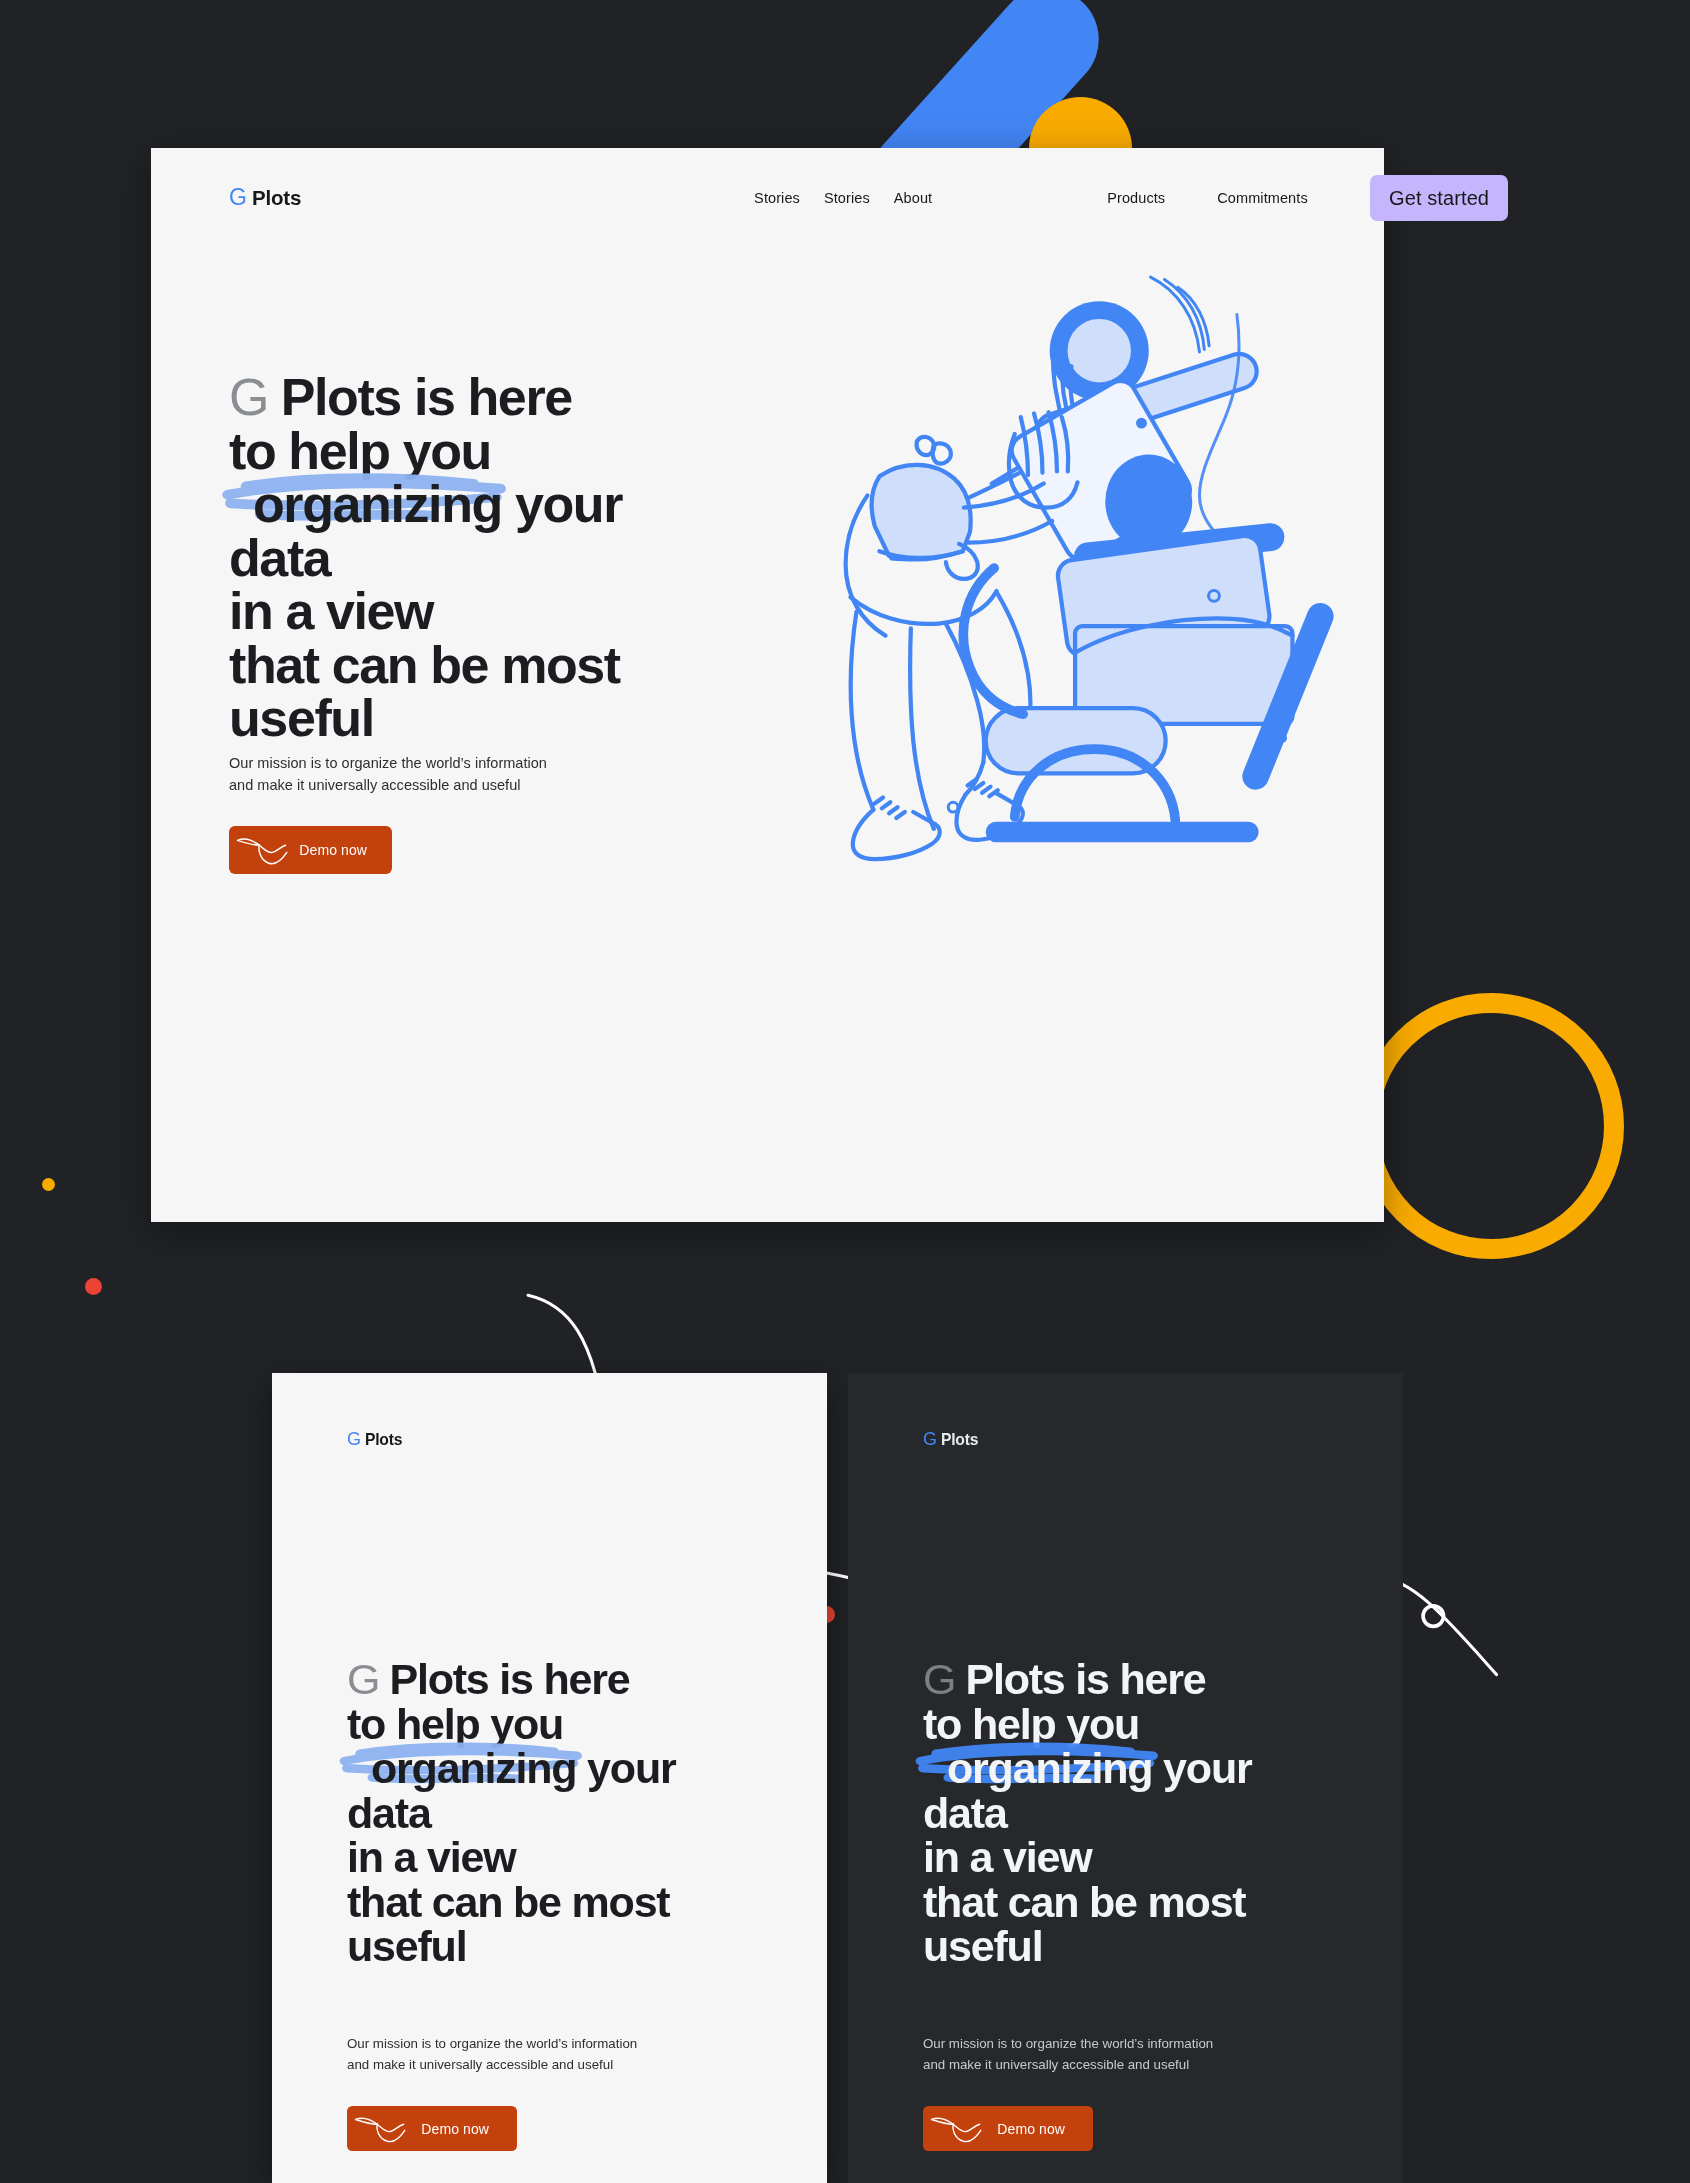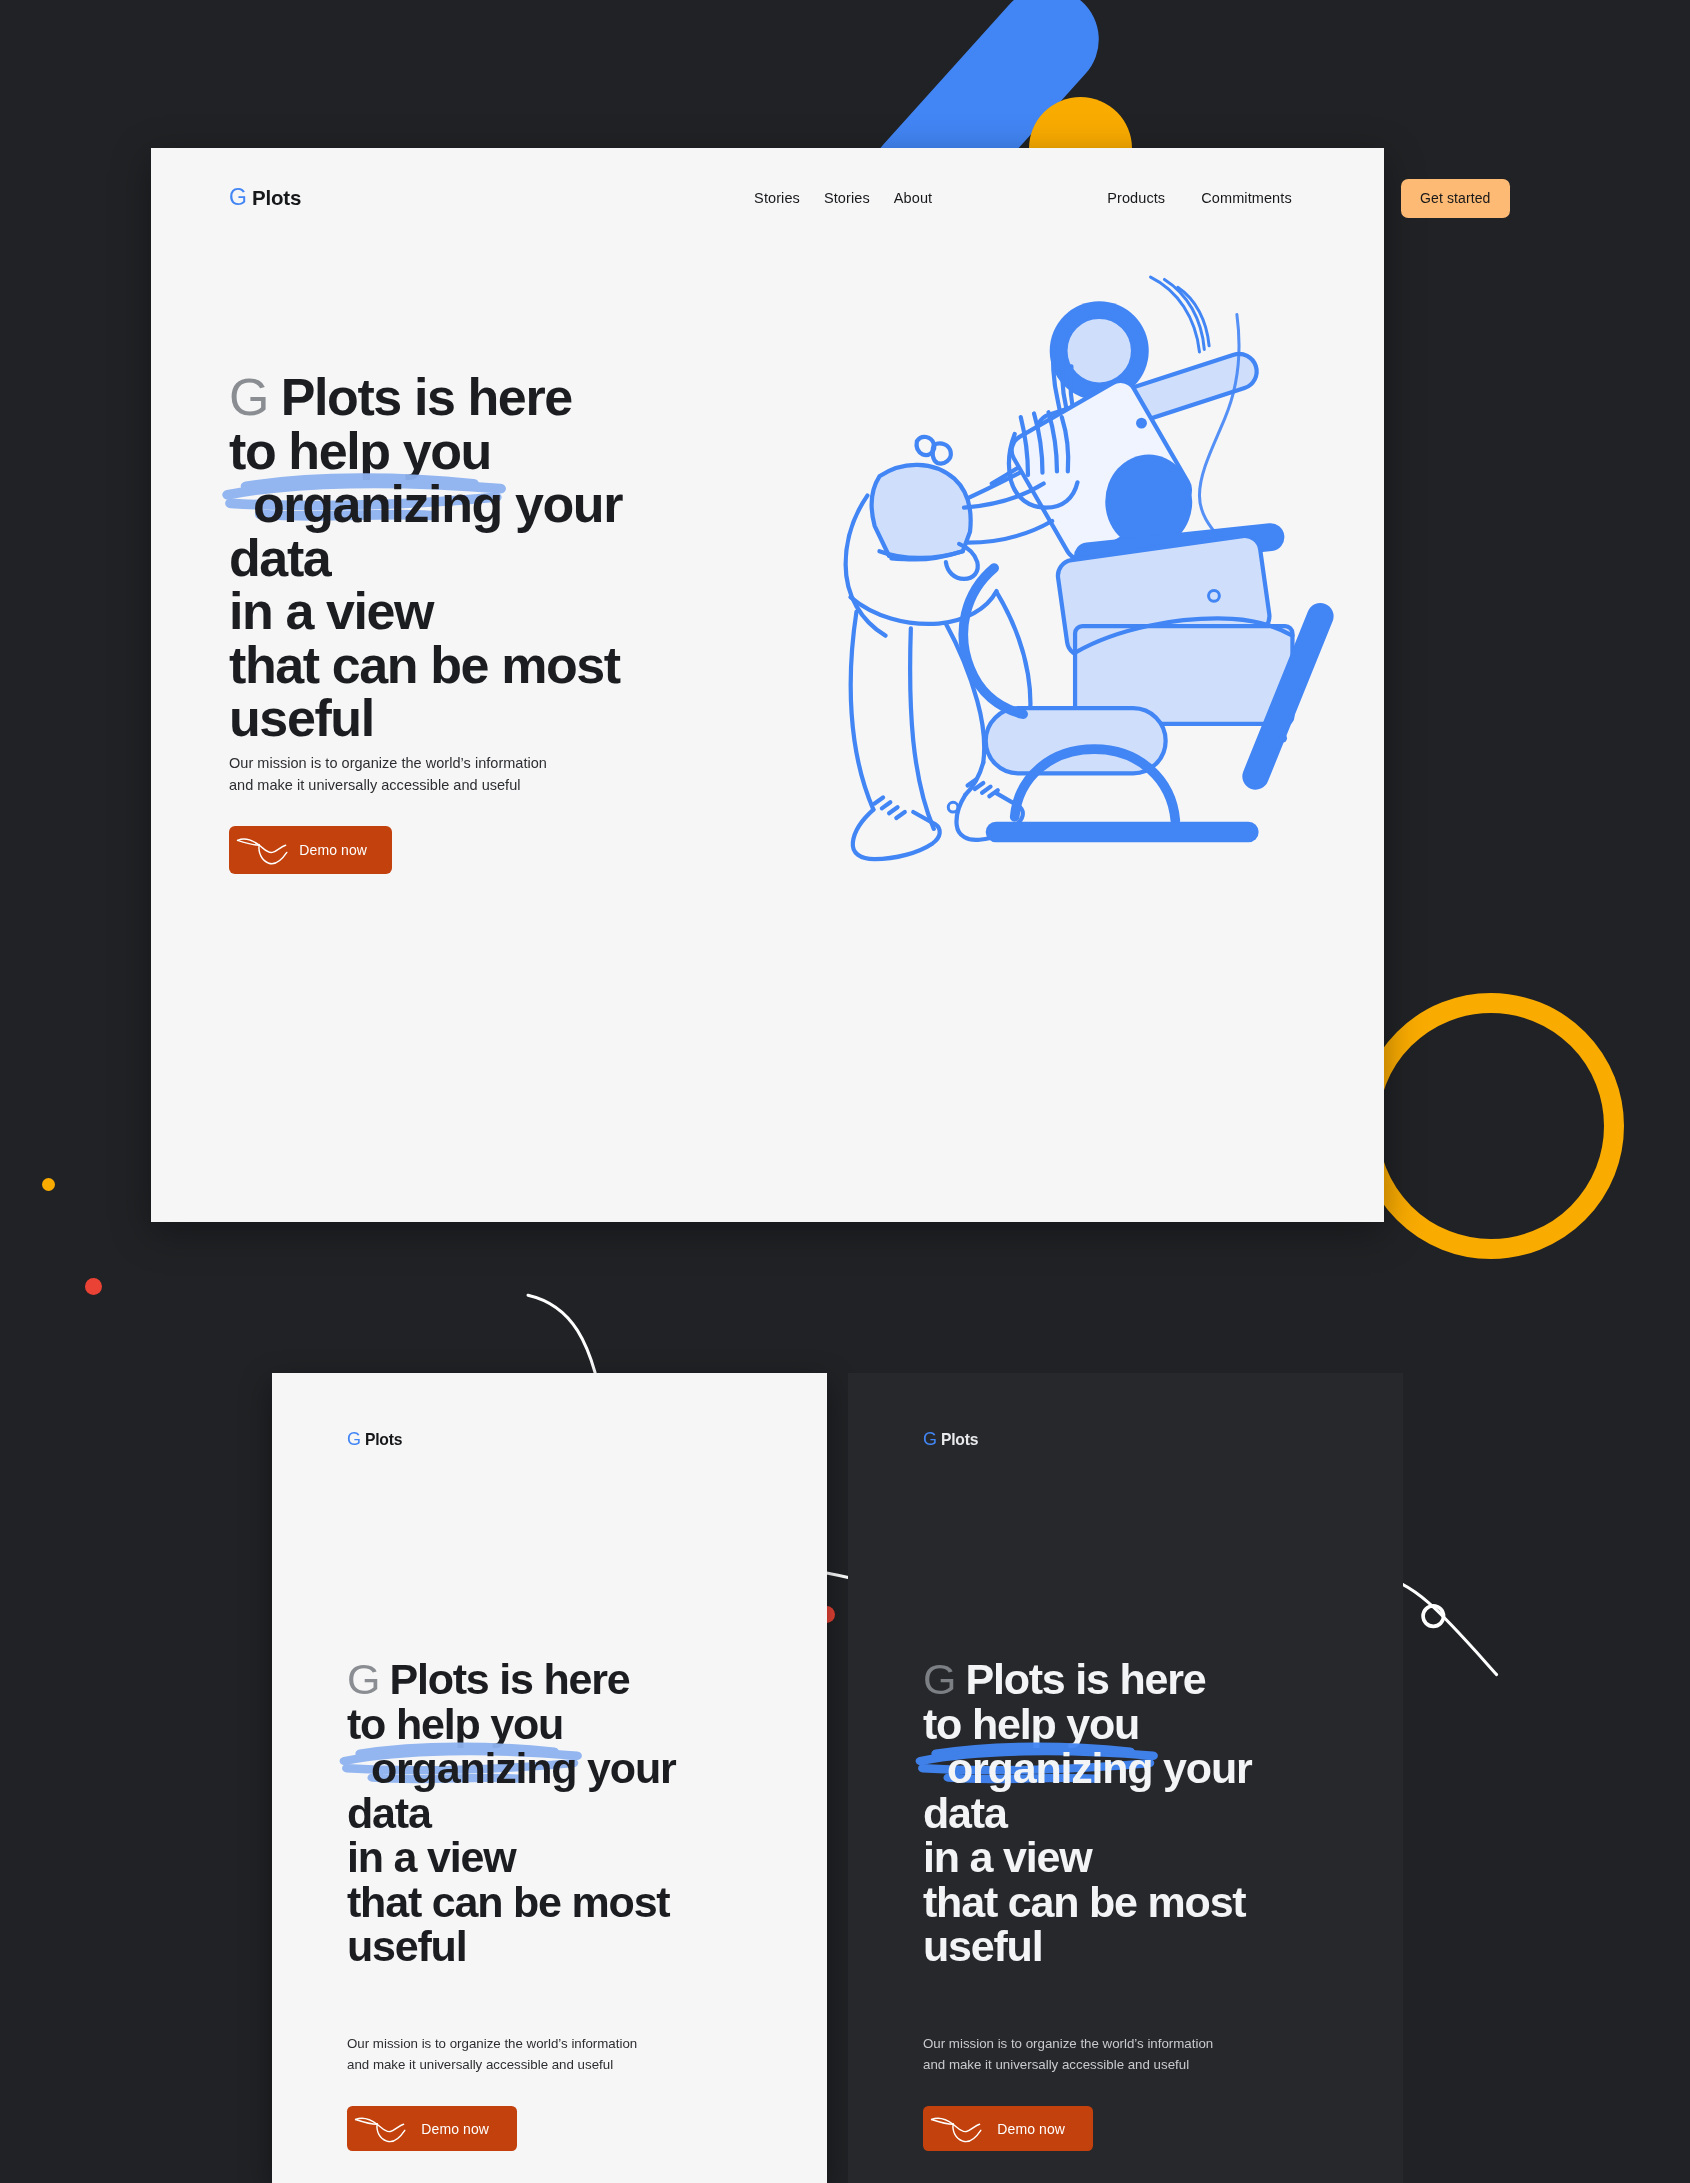--- a/index.html
+++ b/index.html
@@ -40,28 +40,28 @@
   #hero-nav {
     position:absolute; left:0; top:0; width:100%; height:100px;
     display:flex; align-items:center;
   }
   .brand { display:flex; align-items:baseline; gap:5.4px; margin-left:78px; }
   .brand-g { font-size:23px; font-weight:400; color:#4285F4; line-height:1; letter-spacing:-0.3px; }
   .brand-name { font-size:20.5px; font-weight:700; color:#17181A; letter-spacing:-0.2px;text-align:center; }
 
   .nav-group { display:flex; align-items:center; }
   #nav-group-a { margin-left:453px; gap:24px; }
-  #nav-group-b { margin-left:139px; gap:36px;padding-left:36px; }
+  #nav-group-b { margin-left:139px; gap:52px;padding-left:36px; }
   .nav-link {
     font-size:14.5px; font-weight:500; color:#18191B; letter-spacing:0.1px;
     text-decoration:none; white-space:nowrap; cursor:pointer;
   }
   #get-started-btn {
-    margin-left:109px; background:#fdba74; color:#17181A;
-    font-size:14px; font-weight:500; letter-spacing:0.1px;
+    margin-left:62px; background:#c4b5fd; color:#17181A;
+    font-size:20px; font-weight:500; letter-spacing:0.1px;
     border:none; border-radius:7.2px; padding:11.5px 19.3px; cursor:pointer;
     font-family:"Liberation Sans", sans-serif; white-space:nowrap;
   }
 
   
   #hero-copy { position:absolute; left:78px; top:223px; width:543px; }
   .headline {
     font-size:52px; line-height:1.03; font-weight:700; color:#1C1D21;
     letter-spacing:-1.4px;
   }

